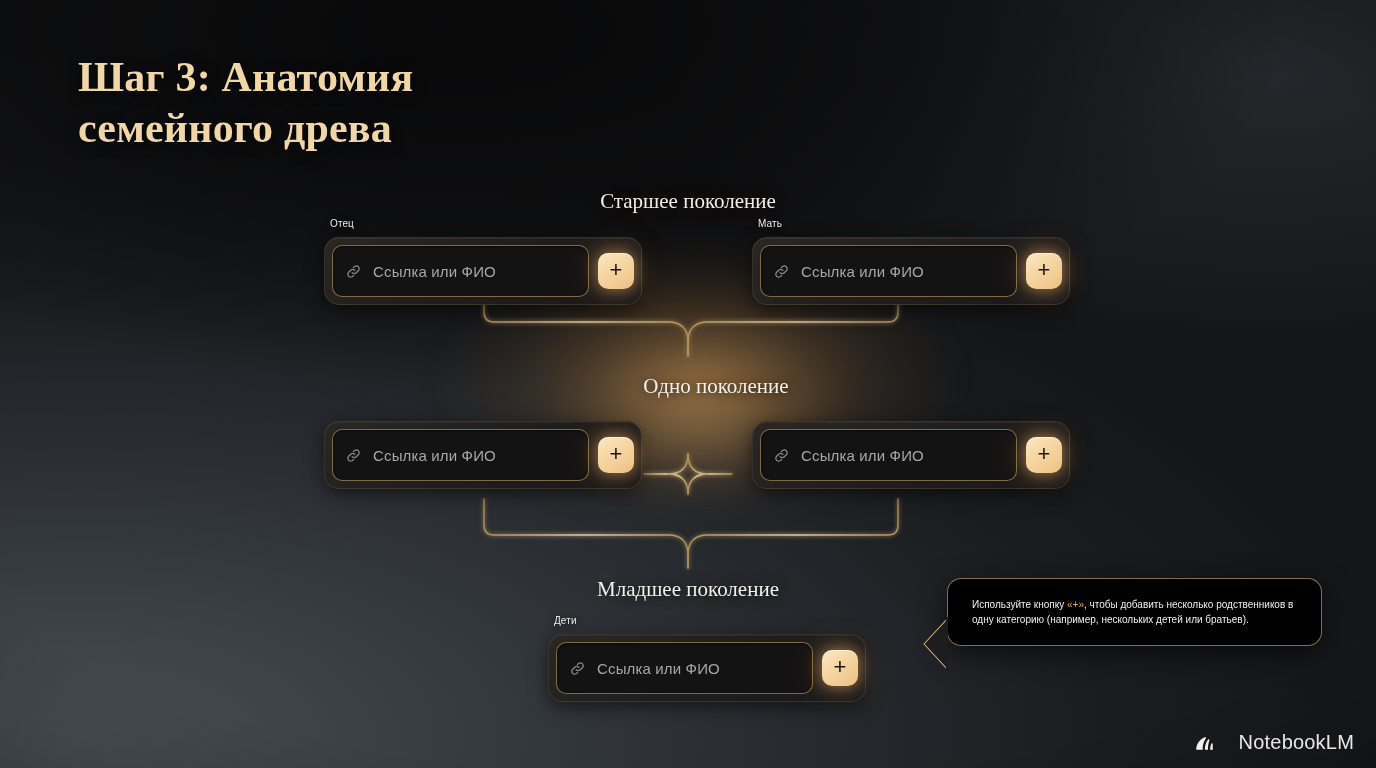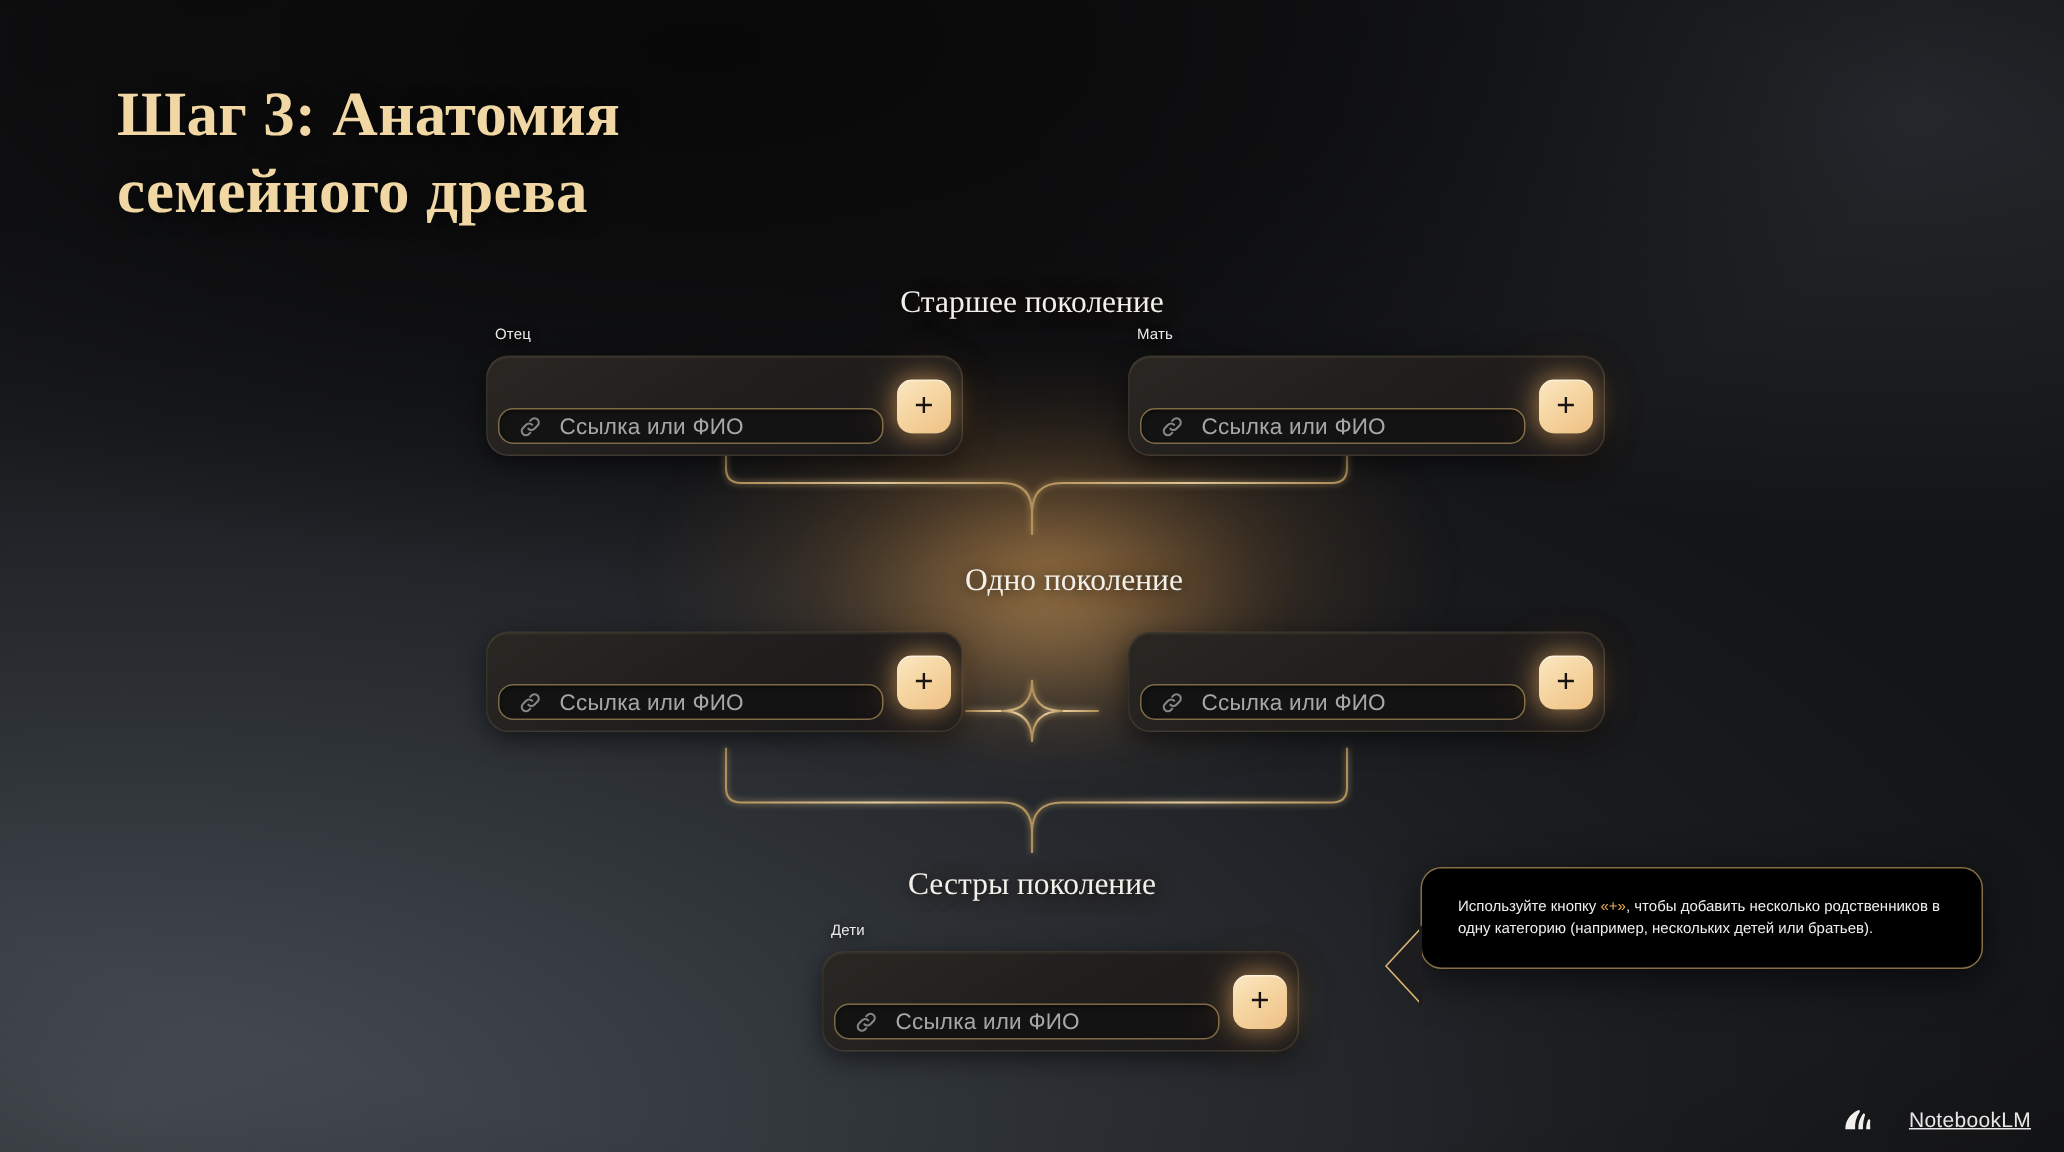--- a/index.html
+++ b/index.html
@@ -104,27 +104,26 @@
     border:1px solid rgba(120,104,80,.30);
     box-shadow:
       0 5px 18px rgba(0,0,0,.55),
       inset 0 1px 0 rgba(255,228,180,.05);
   }
   .field-input{
     flex:1;
     display:flex;
     align-items:center;
     gap:11px;
-    height:24px;
+    height:52px;
     padding:0 12px;
     border-radius:10px;
     background:#141314;
     border:1px solid rgba(214,178,112,.55);
     box-shadow:inset 0 1px 3px rgba(0,0,0,.55);
-    margin-top:27px;
   }
   .link-icon{
     flex:0 0 auto;
     width:17px; height:17px;
     display:block;
     opacity:.62;
   }
   .placeholder{
     font-size:15px;
     color:#a9a7a6;
@@ -185,23 +184,22 @@
     width:26px; height:54px;
     pointer-events:none;
   }
 
   
   .brand{
     position:absolute;
     right:22px; bottom:14px;
     display:flex; align-items:center; gap:25px;
     color:#e9e7e5;
-    font-size:14px;
+    font-size:20px;
     letter-spacing:.2px;
-    text-decoration:underline;
   }
   .brand svg{ display:block; }
 </style>
 </head>
 <body>
 
 <div class="bg-base"></div>
 <div class="bg-dark-top"></div>
 <div class="bg-glow"></div>
 <div class="bg-glow2"></div>
@@ -239,21 +237,21 @@
     <path d="M 688 494 Q 688 474 668 474"></path>
     <path d="M 688 494 Q 688 474 708 474"></path>
 
     <path d="M 484 499 L 484 525 Q 484 535 494 535 L 668 535 Q 688 535 688 555 L 688 568"></path>
     <path d="M 898 499 L 898 525 Q 898 535 888 535 L 708 535 Q 688 535 688 555 L 688 568"></path>
   </g>
 </svg>
 
 <div class="gen-label" id="gen-top">Старшее поколение</div>
 <div class="gen-label" id="gen-mid">Одно поколение</div>
-<div class="gen-label" id="gen-bottom">Сестры поколение</div>
+<div class="gen-label" id="gen-bottom">Младшее поколение</div>
 
 <div class="field" id="field-father">
   <div class="field-label">Отец</div>
   <div class="field-card">
     <div class="field-input">
       <svg class="link-icon" viewBox="0 0 24 24">
         <g fill="none" stroke="#cfcdcb" stroke-width="1.9" stroke-linecap="round">
           <path d="M10.2 13.8a4 4 0 0 0 5.66 0l3-3a4 4 0 1 0-5.66-5.66l-1.3 1.3"></path>
           <path d="M13.8 10.2a4 4 0 0 0-5.66 0l-3 3a4 4 0 1 0 5.66 5.66l1.3-1.3"></path>
         </g>

